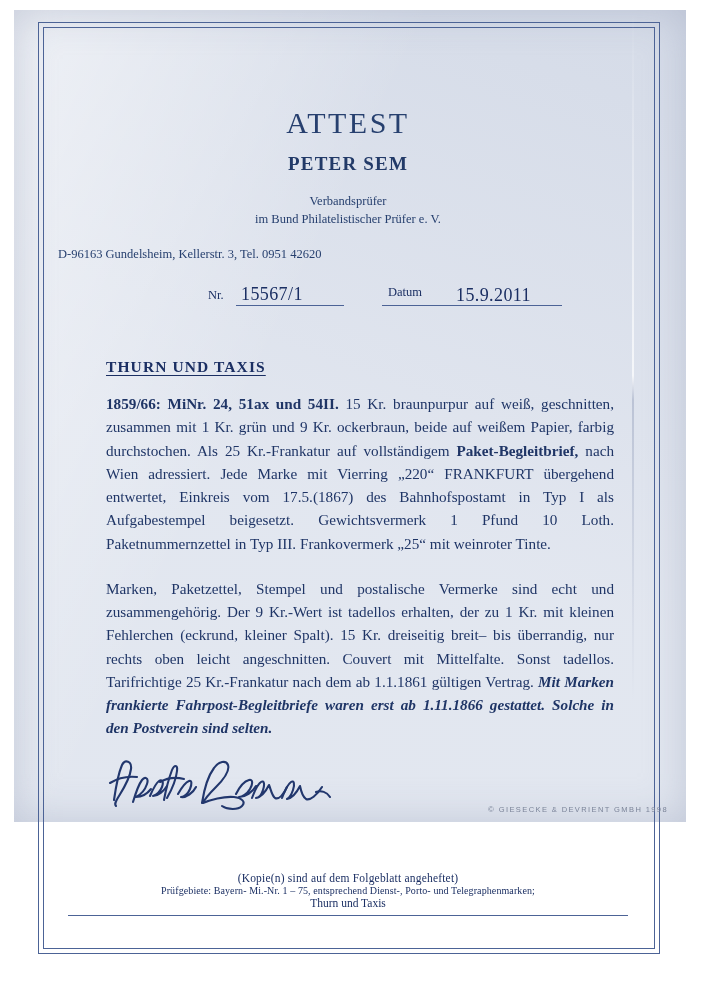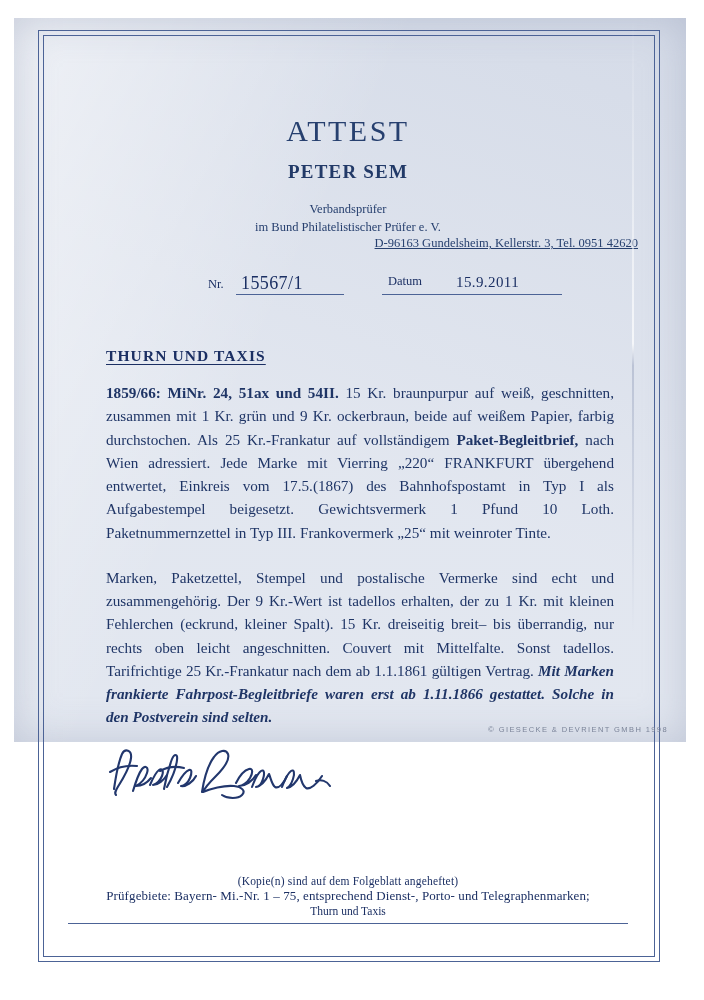--- a/index.html
+++ b/index.html
@@ -18,23 +18,23 @@
     position: absolute;
     left: 0; top: 0;
     width: 704px;
     height: 1000px;
     background: #ffffff;
   }
   
   .sheet {
     position: absolute;
     left: 14px;
-    top: 18px;
+    top: 10px;
     width: 672px;
-    height: 724px;
+    height: 812px;
     background: #dfe4ee;
     background-image:
       linear-gradient(115deg, rgba(255,255,255,0.55) 0%, rgba(255,255,255,0.0) 40%),
       linear-gradient(200deg, rgba(200,208,224,0.45) 0%, rgba(255,255,255,0.1) 60%);
     box-shadow: inset 0 0 40px rgba(150,160,185,0.45);
   }
   .sheet::after {
     
     content: "";
     position: absolute;
@@ -90,25 +90,24 @@
     margin-top: 19px;
     color: #27406f;
   }
   .issuer-org {
     text-align: center;
     font-size: 12.5px;
     margin-top: 3px;
     color: #27406f;
   }
   .issuer-addr {
-    text-align: right;
-    font-size: 12.5px;
-    margin-top: 1px;
-    color: #27406f;
-    text-decoration: underline;
+    text-align: left;
+    font-size: 12.5px;
+    margin-top: 20px;
+    color: #27406f;
   }
   
   .meta-row {
     position: relative;
     height: 34px;
     margin-top: 20px;
     font-size: 13px;
     text-decoration: underline;
   }
   .meta-nr-label {
@@ -134,21 +133,21 @@
   .meta-datum-label {
     position: absolute;
     left: 330px;
     top: 3px;
     font-size: 12.5px;
   }
   .meta-datum-value {
     position: absolute;
     left: 398px;
     top: 3px;
-    font-size: 15px;
+    font-size: 18px;
     letter-spacing: 0.4px;
   }
   .meta-datum-rule {
     position: absolute;
     left: 324px;
     top: 23px;
     width: 180px;
     border-bottom: 1px solid #4c6396;
   }
   
@@ -188,21 +187,21 @@
     left: 0;
     bottom: 22px;
     width: 580px;
     text-align: center;
   }
   .footer-copies {
     font-size: 11.5px;
     letter-spacing: 0.2px;
   }
   .footer-scope {
-    font-size: 13px;
+    font-size: 10px;
     margin-top: 1px;
     letter-spacing: 0.1px;
   }
   .footer-scope2 {
     font-size: 11.5px;
     margin-top: 1px;
   }
   .footer-rule {
     margin: 6px auto 0 auto;
     width: 560px;

